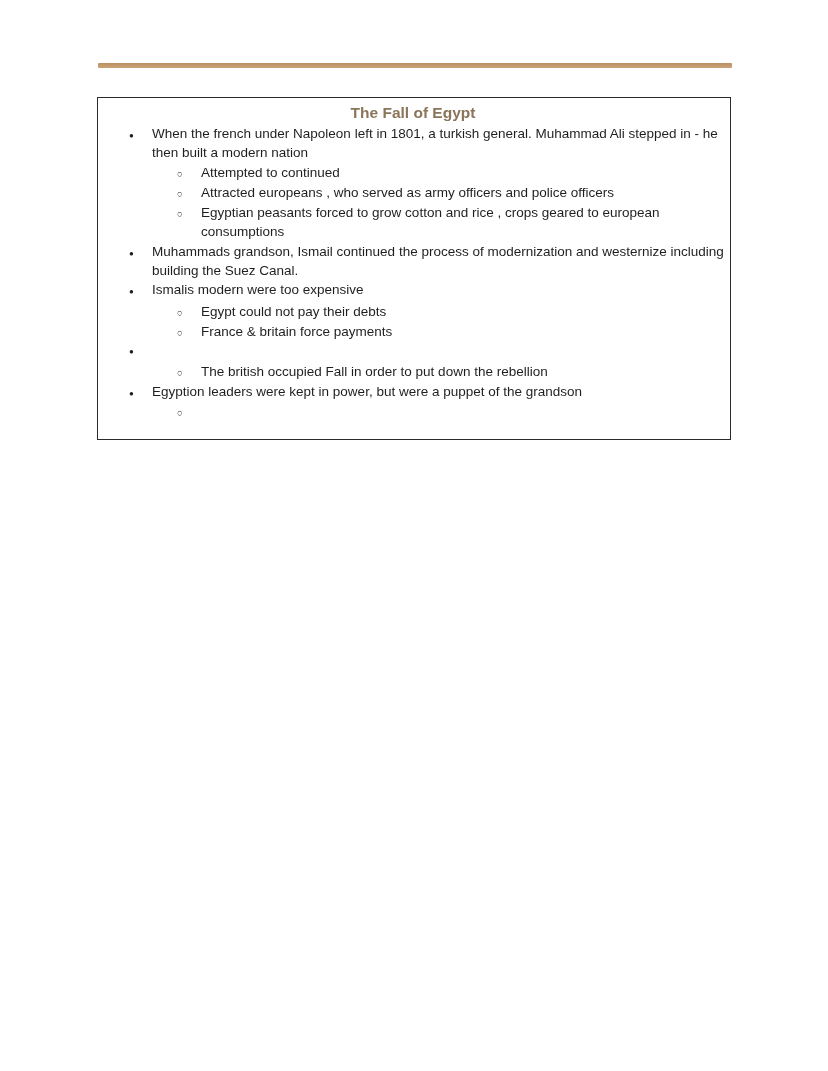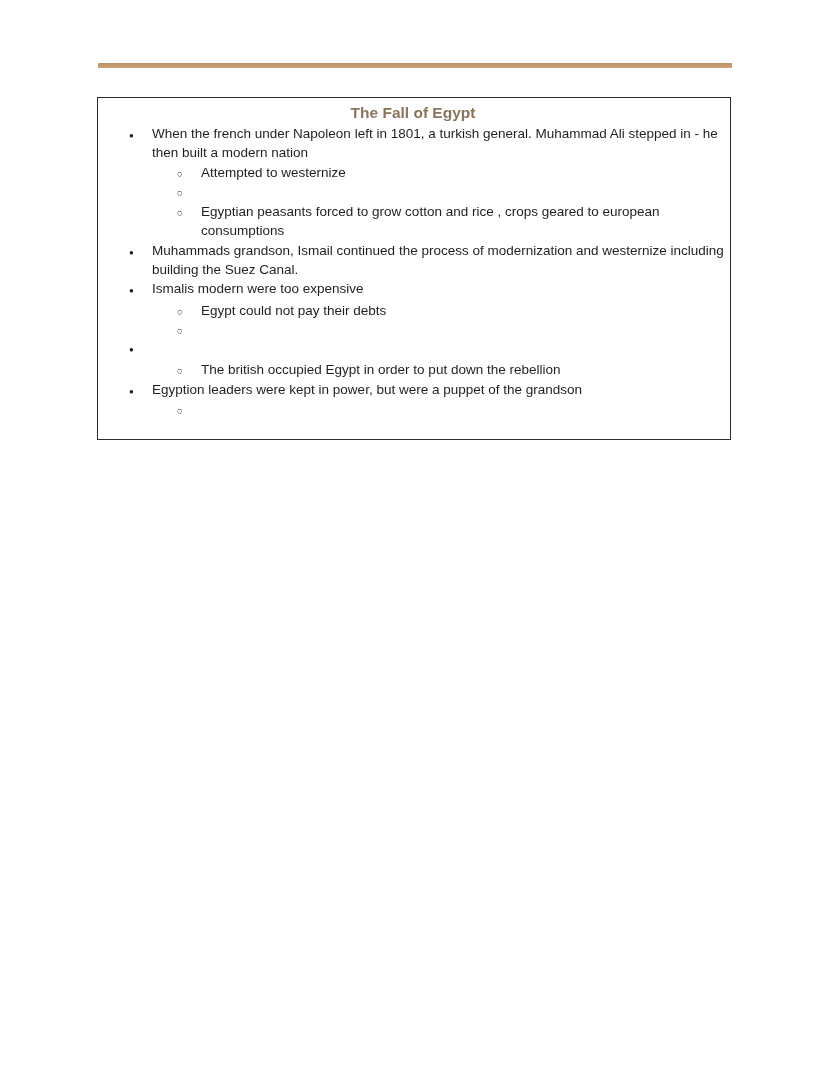--- a/index.html
+++ b/index.html
@@ -88,50 +88,52 @@
 
   <div class="note-box">
     <div class="note-title">The Fall of Egypt</div>
     <ul class="notes-list" id="notes-list">
         <li class="note-row l1">
           <span class="bullet">●</span>
           <span class="note-text">When the french under Napoleon left in 1801, a turkish general. Muhammad Ali stepped in - he then built a modern nation</span>
         </li>
         <li class="note-row l2">
           <span class="bullet">○</span>
-          <span class="note-text">Attempted to westernize</span>
+          <span class="note-text">Attempted to continued</span>
         </li>
         <li class="note-row l2">
           <span class="bullet">○</span>
+          <span class="note-text">Attracted europeans , who served as army officers and police officers</span>
         </li>
         <li class="note-row l2">
           <span class="bullet">○</span>
           <span class="note-text">Egyptian peasants forced to grow cotton and rice , crops geared to european consumptions</span>
         </li>
         <li class="note-row l1">
           <span class="bullet">●</span>
           <span class="note-text">Muhammads grandson, Ismail continued the process of modernization and westernize including building the Suez Canal.</span>
         </li>
         <li class="note-row l1">
           <span class="bullet">●</span>
           <span class="note-text">Ismalis modern were too expensive</span>
         </li>
         <li class="note-row l2">
           <span class="bullet">○</span>
           <span class="note-text">Egypt could not pay their debts</span>
         </li>
         <li class="note-row l2">
           <span class="bullet">○</span>
+          <span class="note-text">France &amp; britain force payments</span>
         </li>
         <li class="note-row l1">
           <span class="bullet">●</span>
         </li>
         <li class="note-row l2">
           <span class="bullet">○</span>
-          <span class="note-text">The british occupied Egypt in order to put down the rebellion</span>
+          <span class="note-text">The british occupied Fall in order to put down the rebellion</span>
         </li>
         <li class="note-row l1">
           <span class="bullet">●</span>
           <span class="note-text">Egyption leaders were kept in power, but were a puppet of the grandson</span>
         </li>
         <li class="note-row l2">
           <span class="bullet">○</span>
         </li>
       </ul>
   </div>

